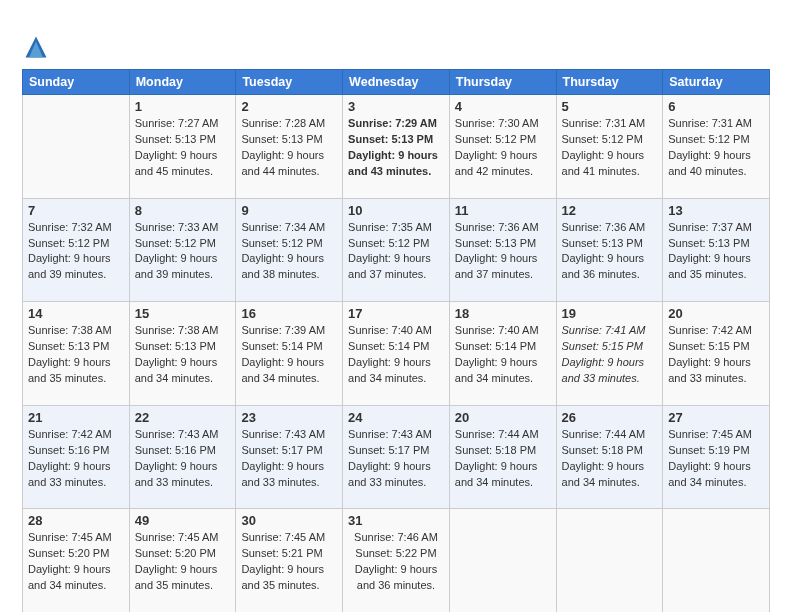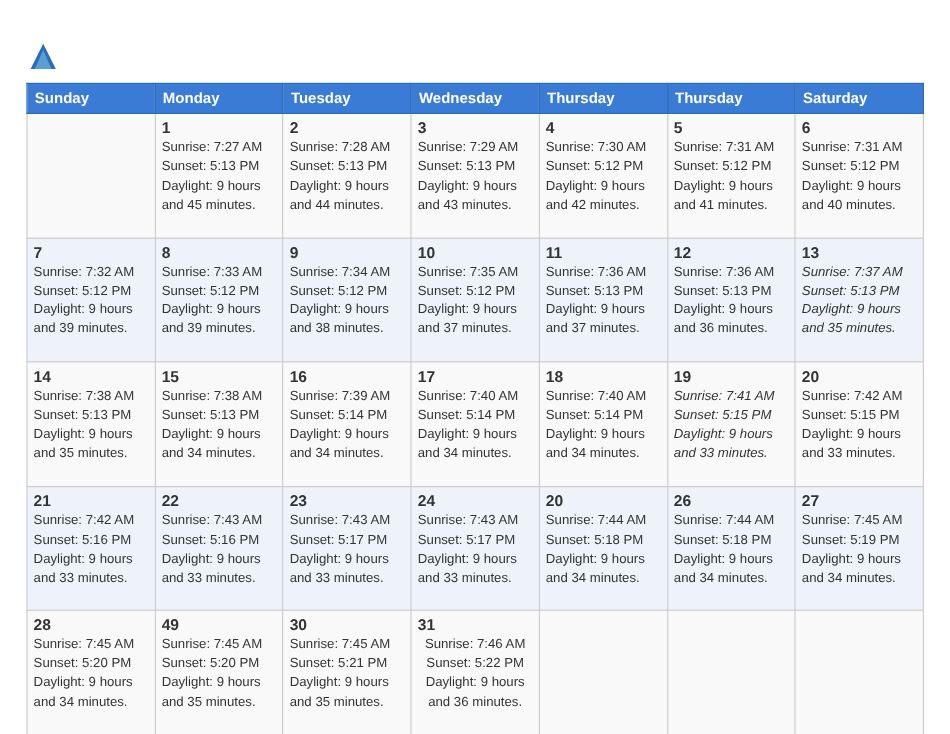--- a/index.html
+++ b/index.html
@@ -153,21 +153,21 @@
           </td>
           <td>
             <span class="day-num">2</span>
             <div class="day-info" style="white-space: pre-line;">Sunrise: 7:28 AM
 Sunset: 5:13 PM
 Daylight: 9 hours
 and 44 minutes.</div>
           </td>
           <td>
             <span class="day-num">3</span>
-            <div class="day-info" style="white-space: pre-line;">Sunrise: 7:29 AM
+            <div class="day-info" style="white-space: pre-line; font-weight: bold;">Sunrise: 7:29 AM
 Sunset: 5:13 PM
 Daylight: 9 hours
 and 43 minutes.</div>
           </td>
           <td>
             <span class="day-num">4</span>
             <div class="day-info" style="white-space: pre-line;">Sunrise: 7:30 AM
 Sunset: 5:12 PM
 Daylight: 9 hours
 and 42 minutes.</div>
@@ -225,21 +225,21 @@
           </td>
           <td>
             <span class="day-num">12</span>
             <div class="day-info" style="white-space: pre-line;">Sunrise: 7:36 AM
 Sunset: 5:13 PM
 Daylight: 9 hours
 and 36 minutes.</div>
           </td>
           <td>
             <span class="day-num">13</span>
-            <div class="day-info" style="white-space: pre-line; font-style: italic;">Sunrise: 7:37 AM
+            <div class="day-info" style="white-space: pre-line;">Sunrise: 7:37 AM
 Sunset: 5:13 PM
 Daylight: 9 hours
 and 35 minutes.</div>
           </td>
         </tr>
         <tr>
           <td>
             <span class="day-num">14</span>
             <div class="day-info" style="white-space: pre-line;">Sunrise: 7:38 AM
 Sunset: 5:13 PM

